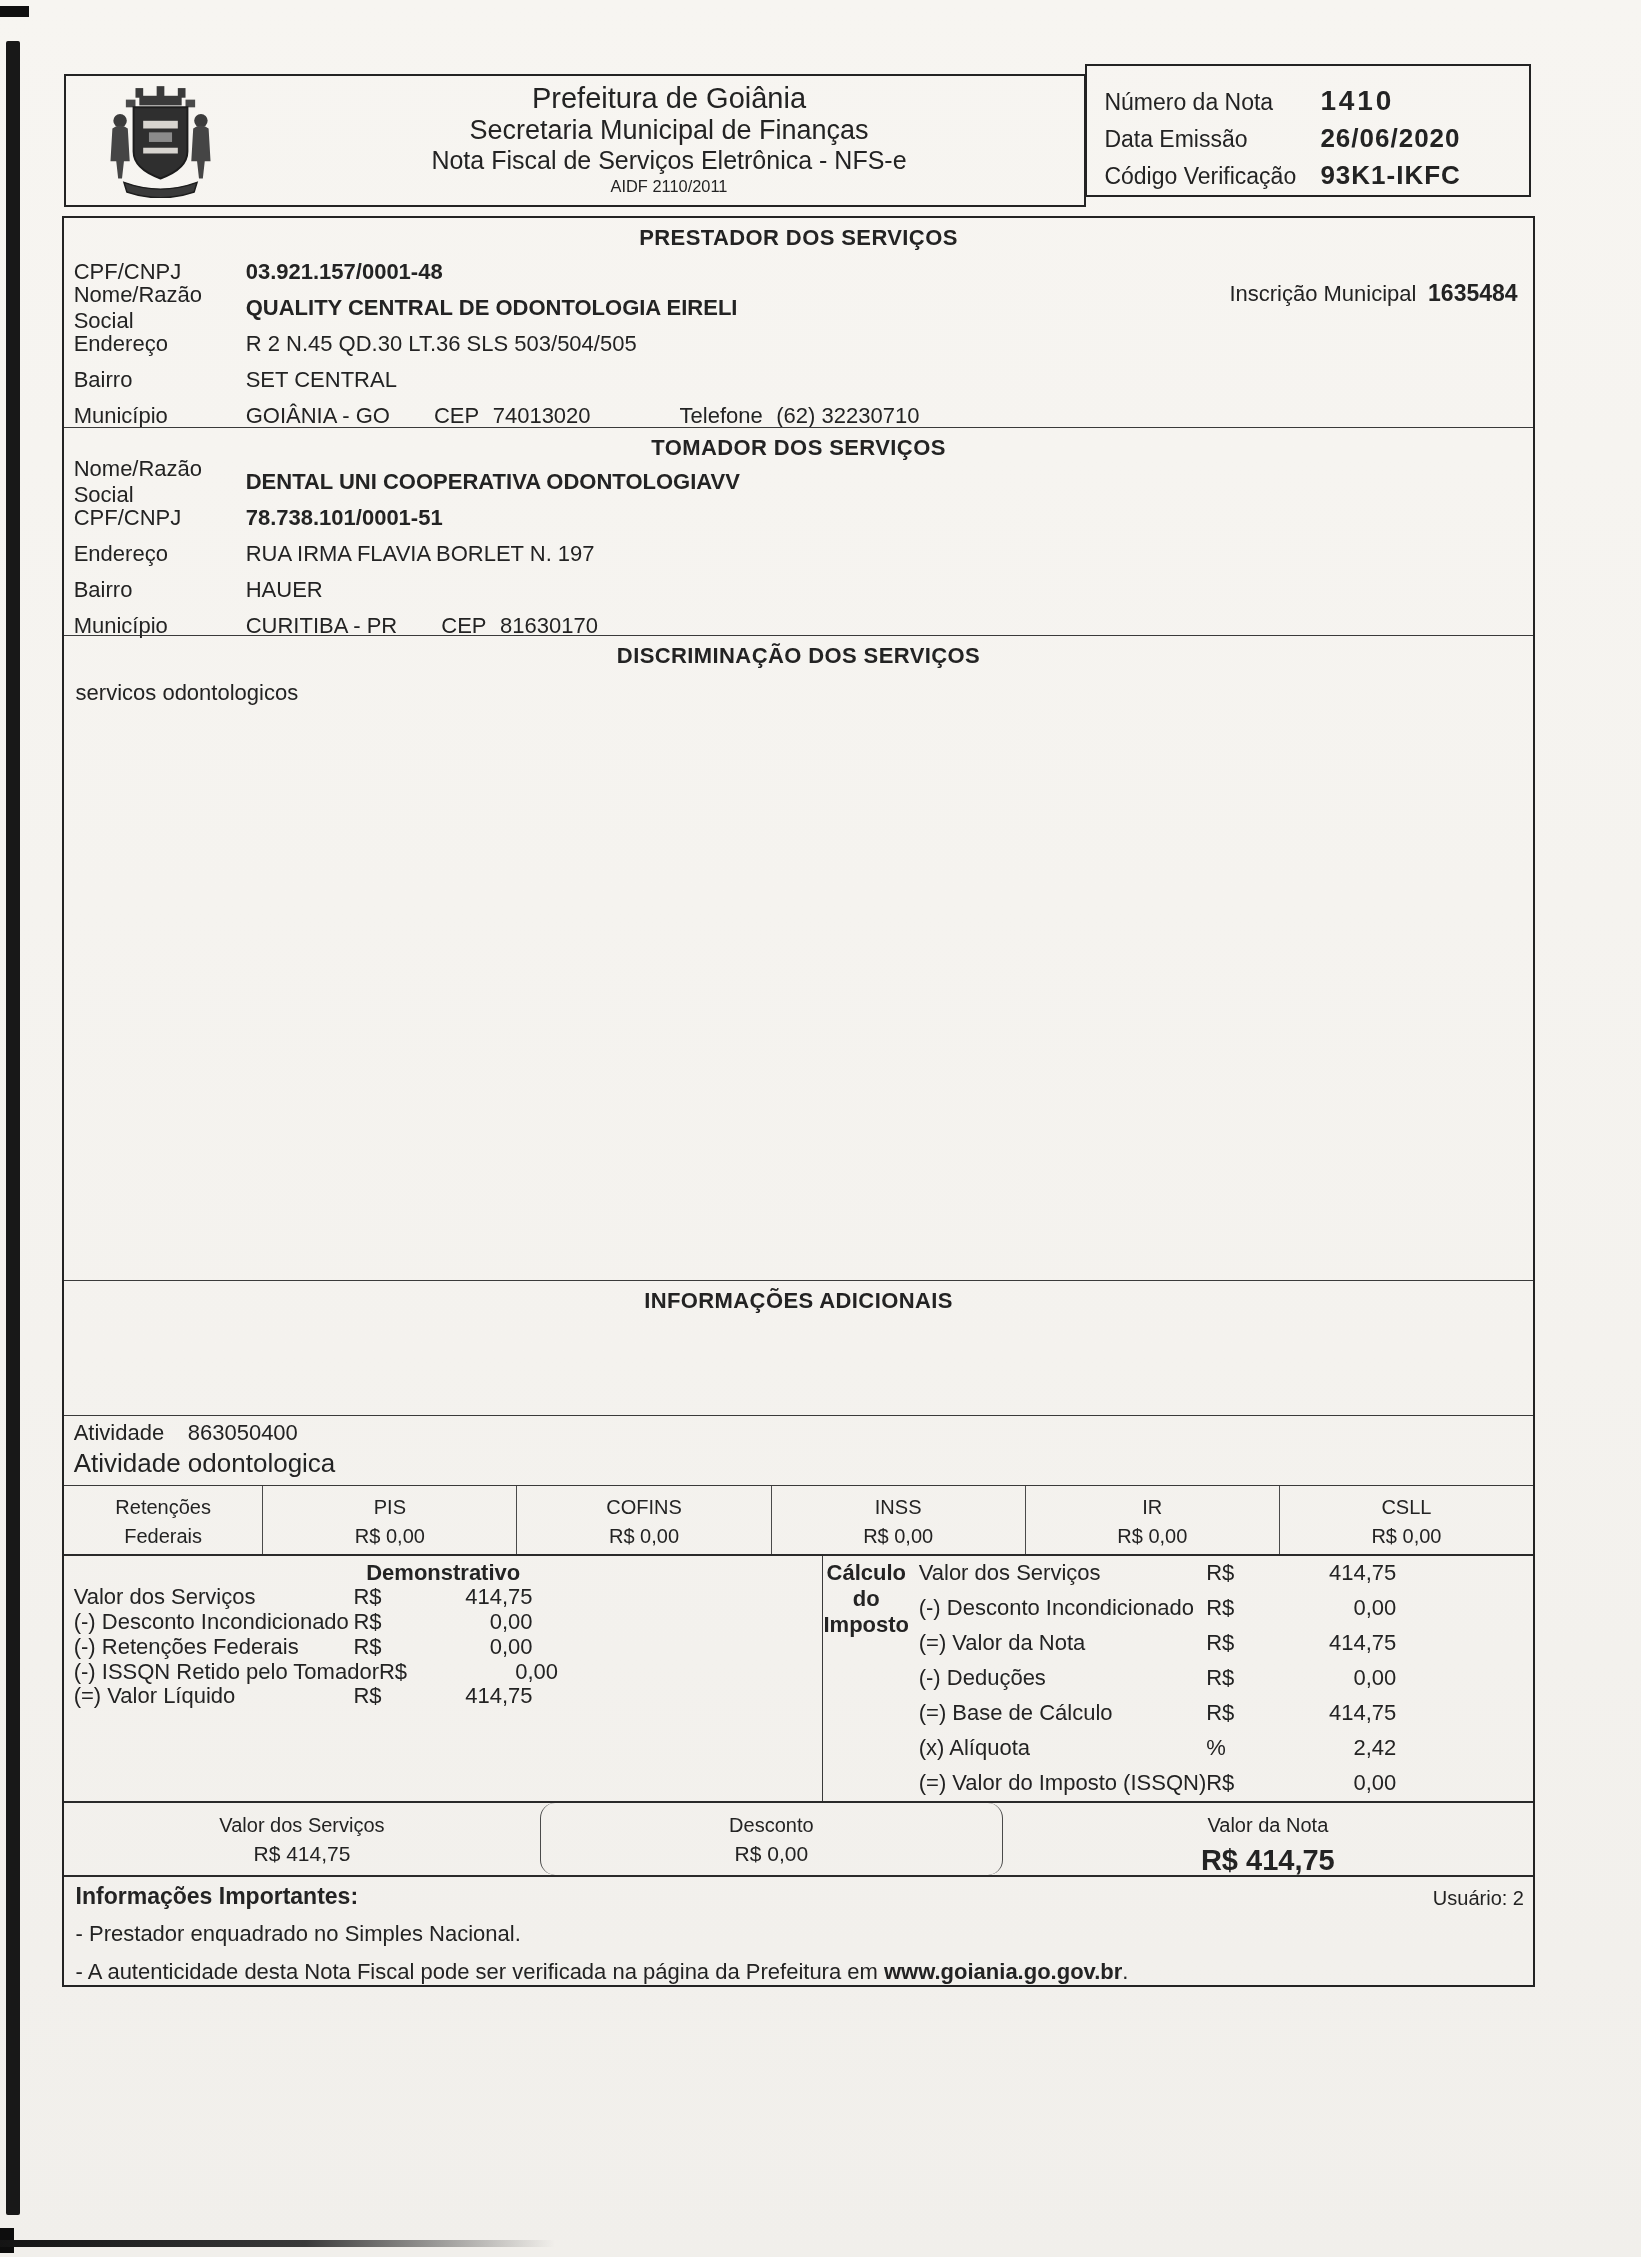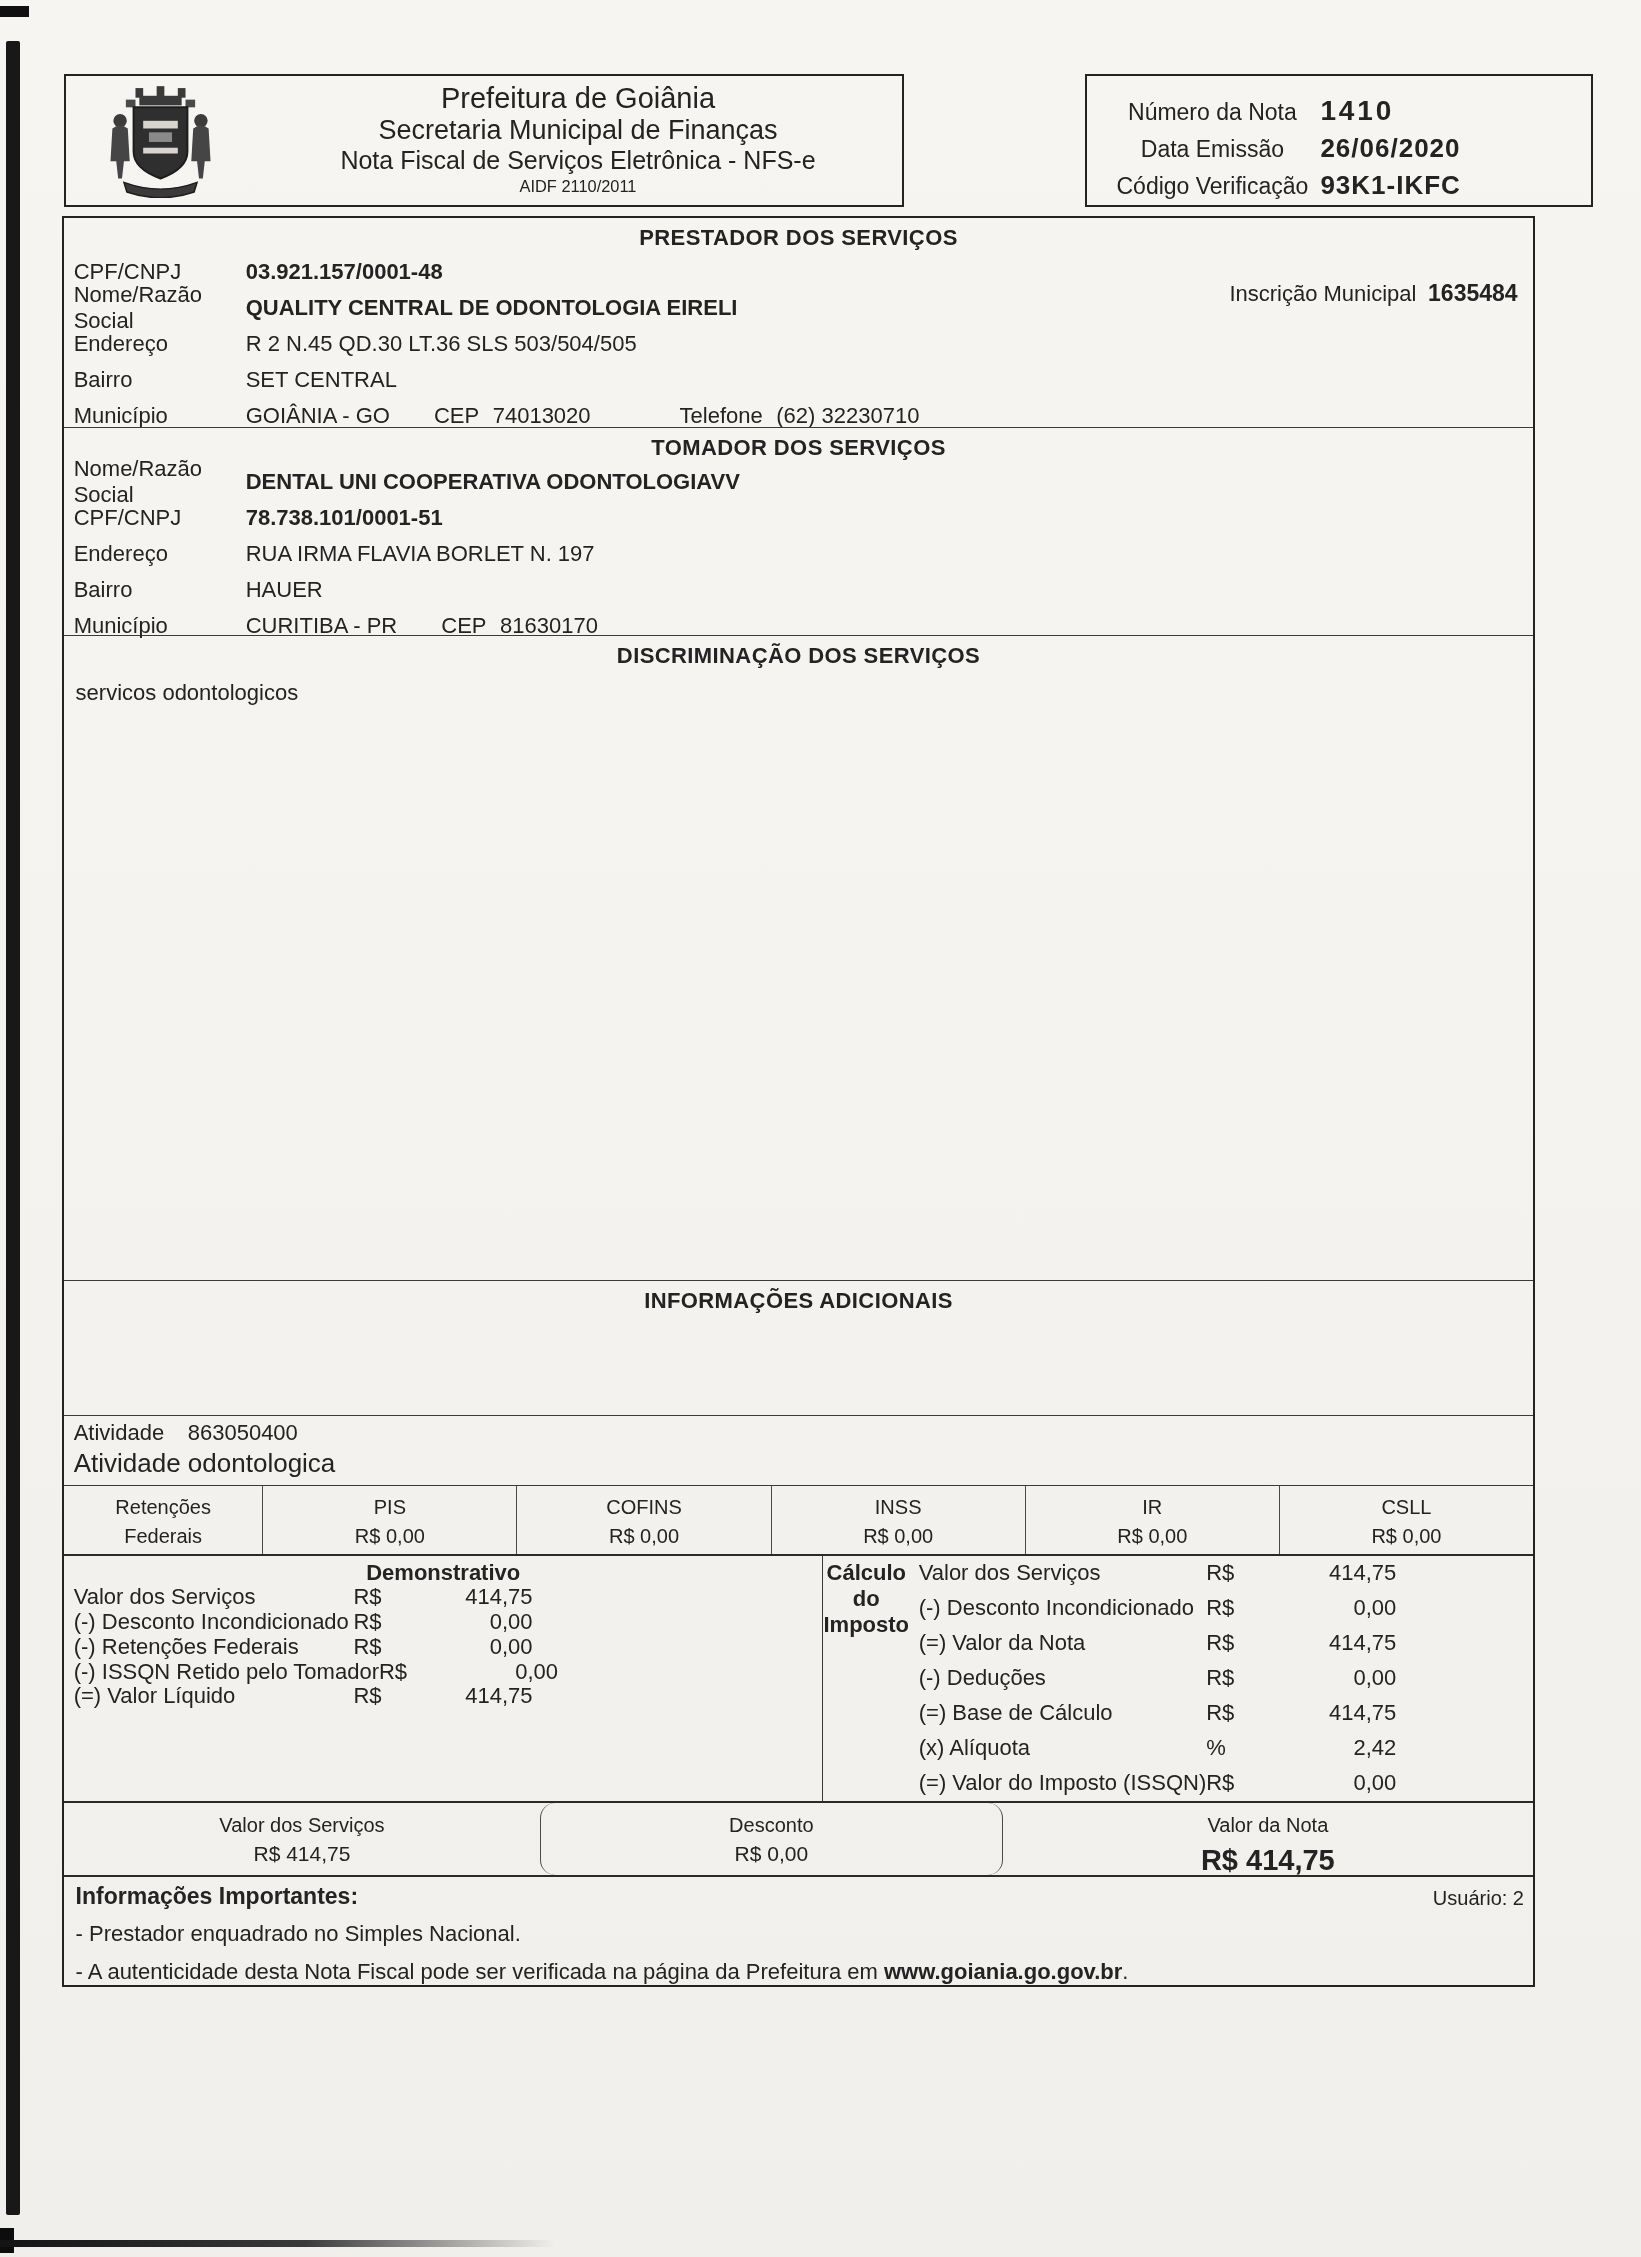--- a/index.html
+++ b/index.html
@@ -15,33 +15,33 @@
   }
   
   .edge-strip { position:absolute; left:5.8px; top:41px; width:14.5px; height:2174px; background:#181818; border-radius:1.9px; }
   .corner-mark { position:absolute; left:0; top:5.8px; width:29px; height:11.6px; background:#101010; }
   .bottom-strip { position:absolute; left:0; top:2240px; width:555px; height:6.8px;
     background:linear-gradient(to right,#141414 0%,#3a3a3a 55%,rgba(80,80,80,0) 100%); }
   .bottom-corner { position:absolute; left:0; top:2228px; width:13.5px; height:25px; background:#0d0d0d; }
 
   
   .hdr-left {
-    position:absolute; left:64px; top:74px; width:840px; height:133px;
+    position:absolute; left:64px; top:74px; width:1022px; height:133px;
     border:2.9px solid #232323; display:flex; align-items:center;
   }
   .logo-wrap { width:188px; display:flex; justify-content:center; align-items:center; }
   .hdr-titles { flex:1; text-align:center; line-height:1.15; padding-bottom:3.9px; }
   .t1 { font-size:29px; }
   .t2 { font-size:27px; }
   .t3 { font-size:25px; }
   .t4 { font-size:16.4px; margin-top:1.9px; }
 
   .hdr-right {
-    position:absolute; left:1085px; top:74px; width:508px; height:133px;
-    border:2.9px solid #232323; padding:19.3px 0 0 17.4px;text-align:center;
+    position:absolute; left:1085px; top:64px; width:446px; height:133px;
+    border:2.9px solid #232323; padding:19.3px 0 0 17.4px;
   }
   .nrow { display:flex; align-items:baseline; margin-bottom:5.8px; }
   .nlbl { width:216px; font-size:23px; }
   .nval { font-weight:bold; font-size:26px; letter-spacing:1px; }
   .nval.big { font-size:28px; letter-spacing:2.9px; }
 
   
   .main {
     position:absolute; left:62px; top:216px; width:1473px; height:1771px;
     border:2.9px solid #232323; display:flex; flex-direction:column;

